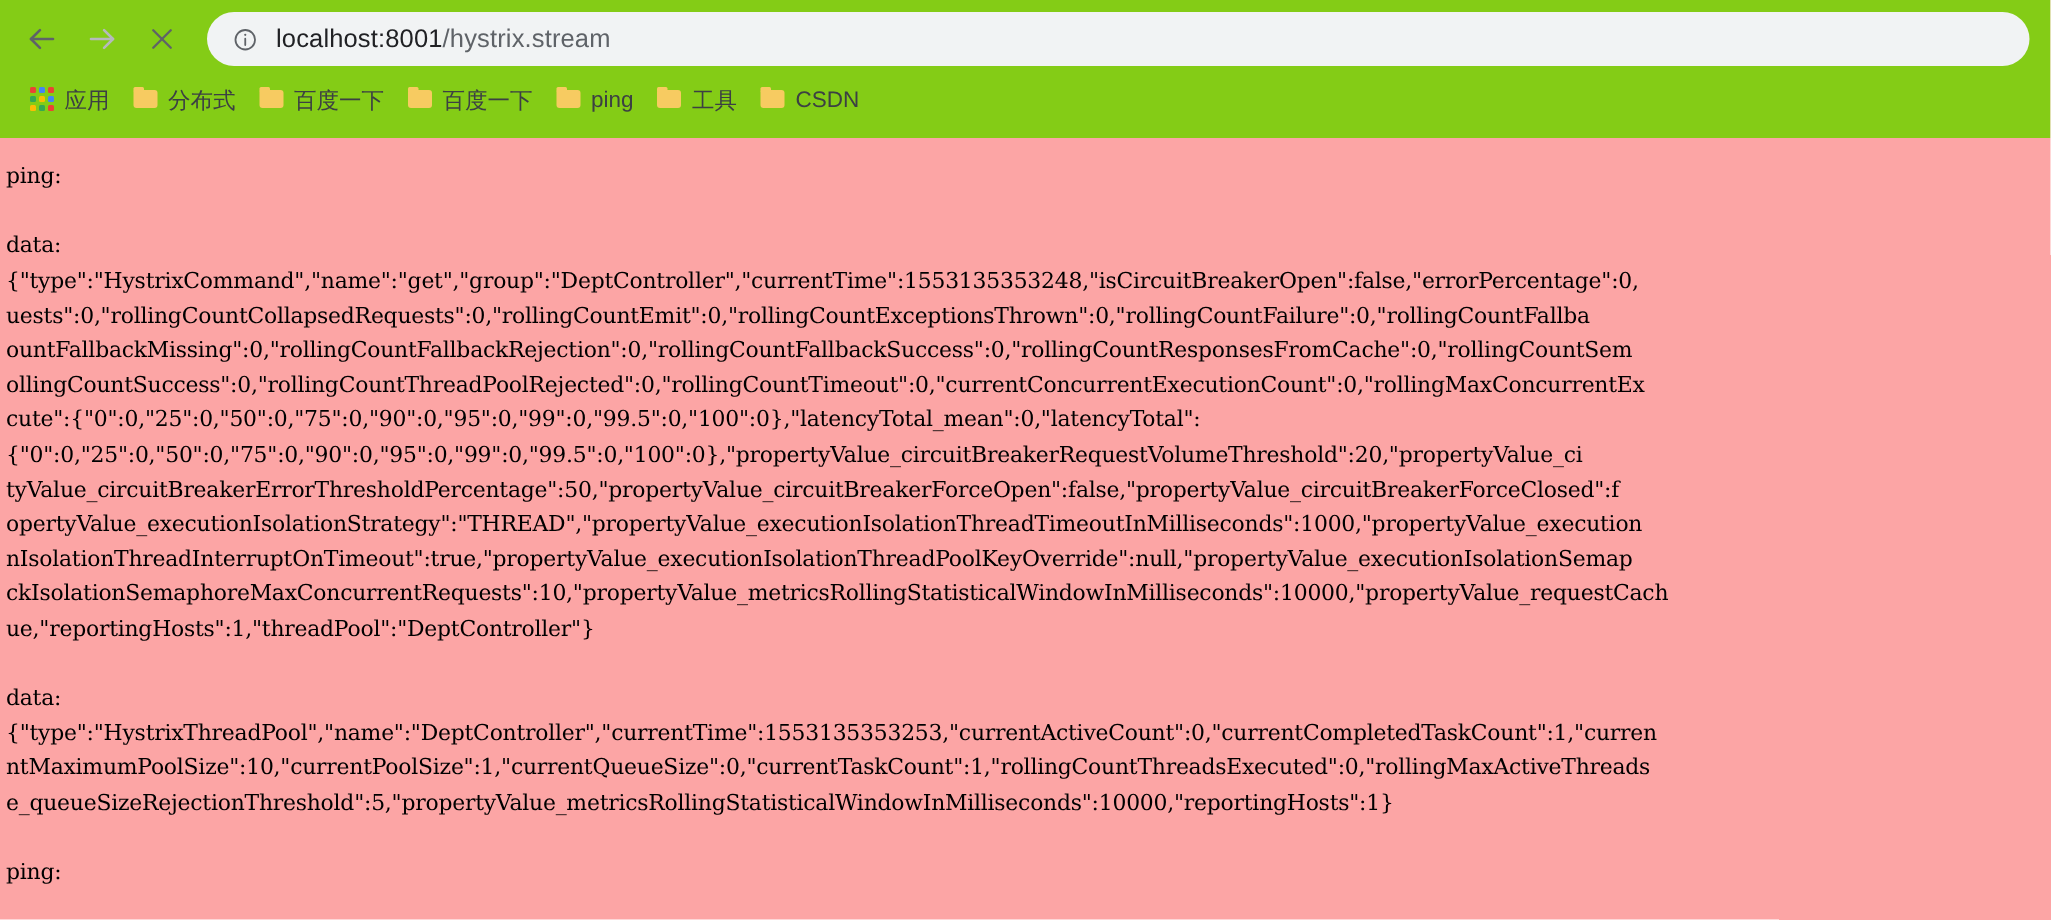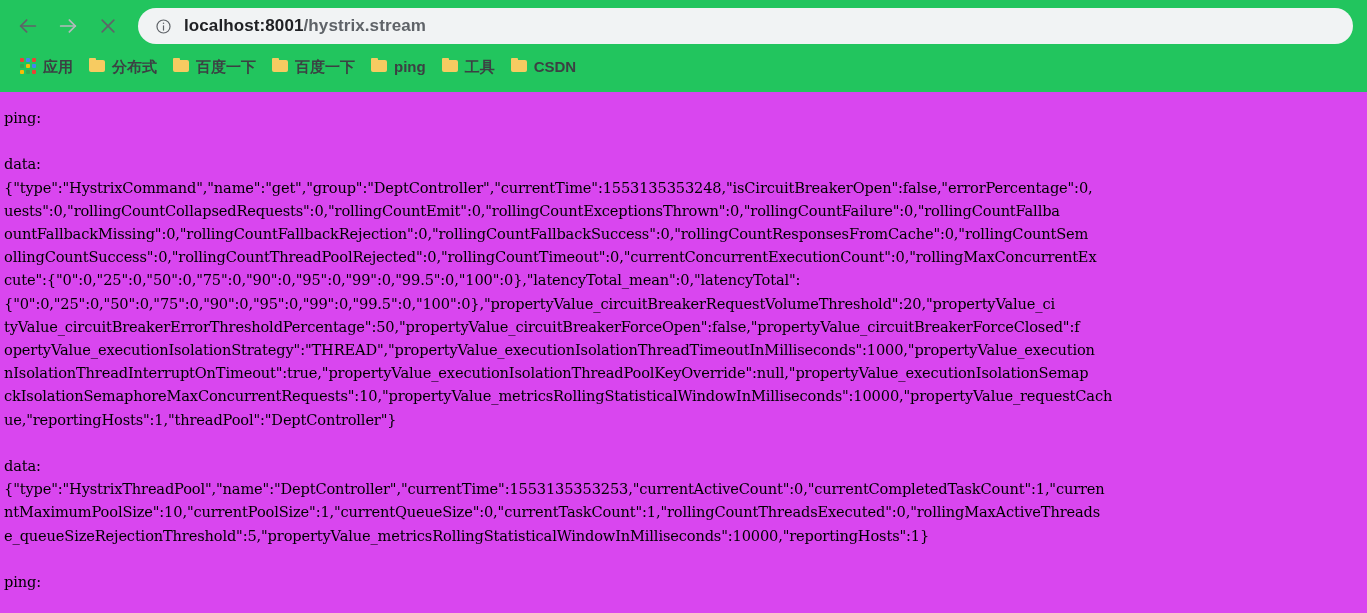--- a/index.html
+++ b/index.html
@@ -10,23 +10,22 @@
   body {
     width: 1367px;
     height: 613px;
     overflow: hidden;
     font-family: "Liberation Sans", sans-serif;
     color: #202124;
   }
 
   
   .browser-chrome {
-    background: #22c55e;
+    background: #84cc16;
     width: 100%;
-    font-weight: bold;
   }
   .toolbar {
     display: flex;
     align-items: center;
     height: 52px;
     padding: 0 10px 0 8px;
     box-sizing: border-box;
   }
   .nav-btn {
     width: 40px;
@@ -124,21 +123,21 @@
     background: #f7cb61;
     border-radius: 1px 1px 0 0;
   }
 
   
   .page-content {
     position: relative;
     width: 1367px;
     height: 521px;
     overflow: hidden;
-    background: #d946ef;
+    background: #fca5a5;
   }
   .stream-text {
     margin: 0;
     padding: 14px 0 0 4px;
     font-family: "DejaVu Serif", "Liberation Serif", serif;
     font-size: 14.6px;
     line-height: 23.2px;
     color: #000000;
     white-space: pre;
     letter-spacing: -0.15px;

